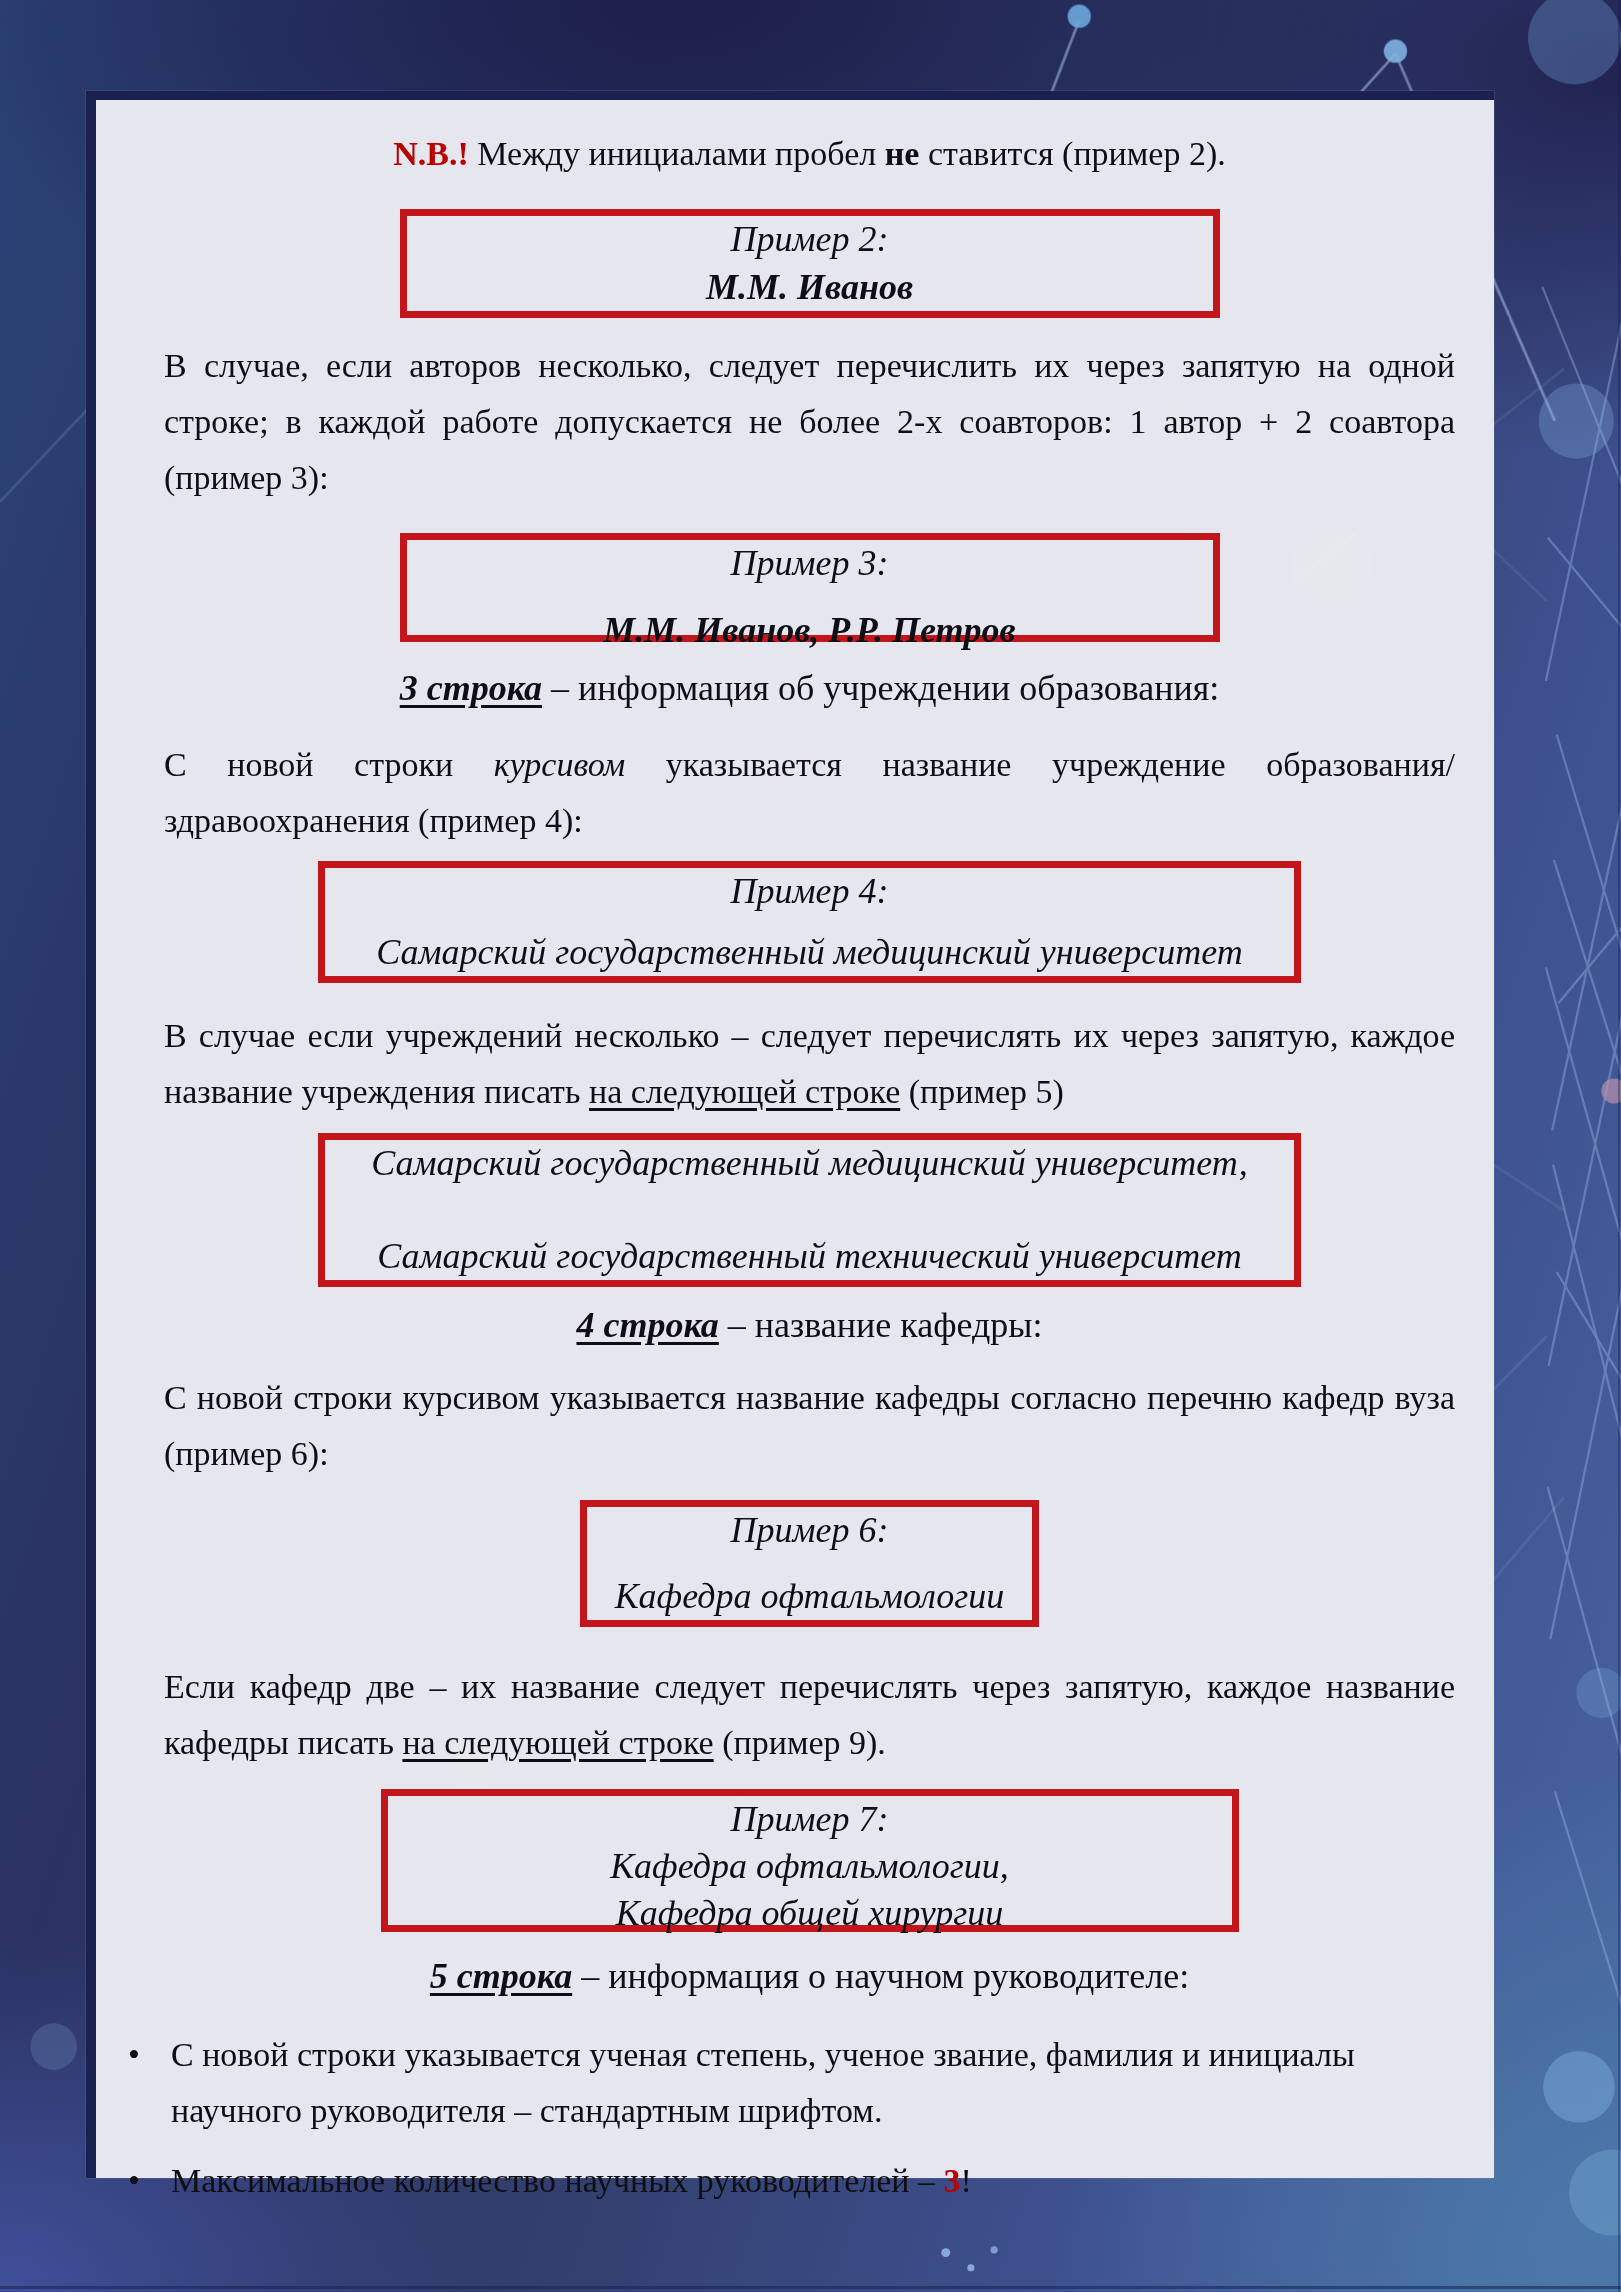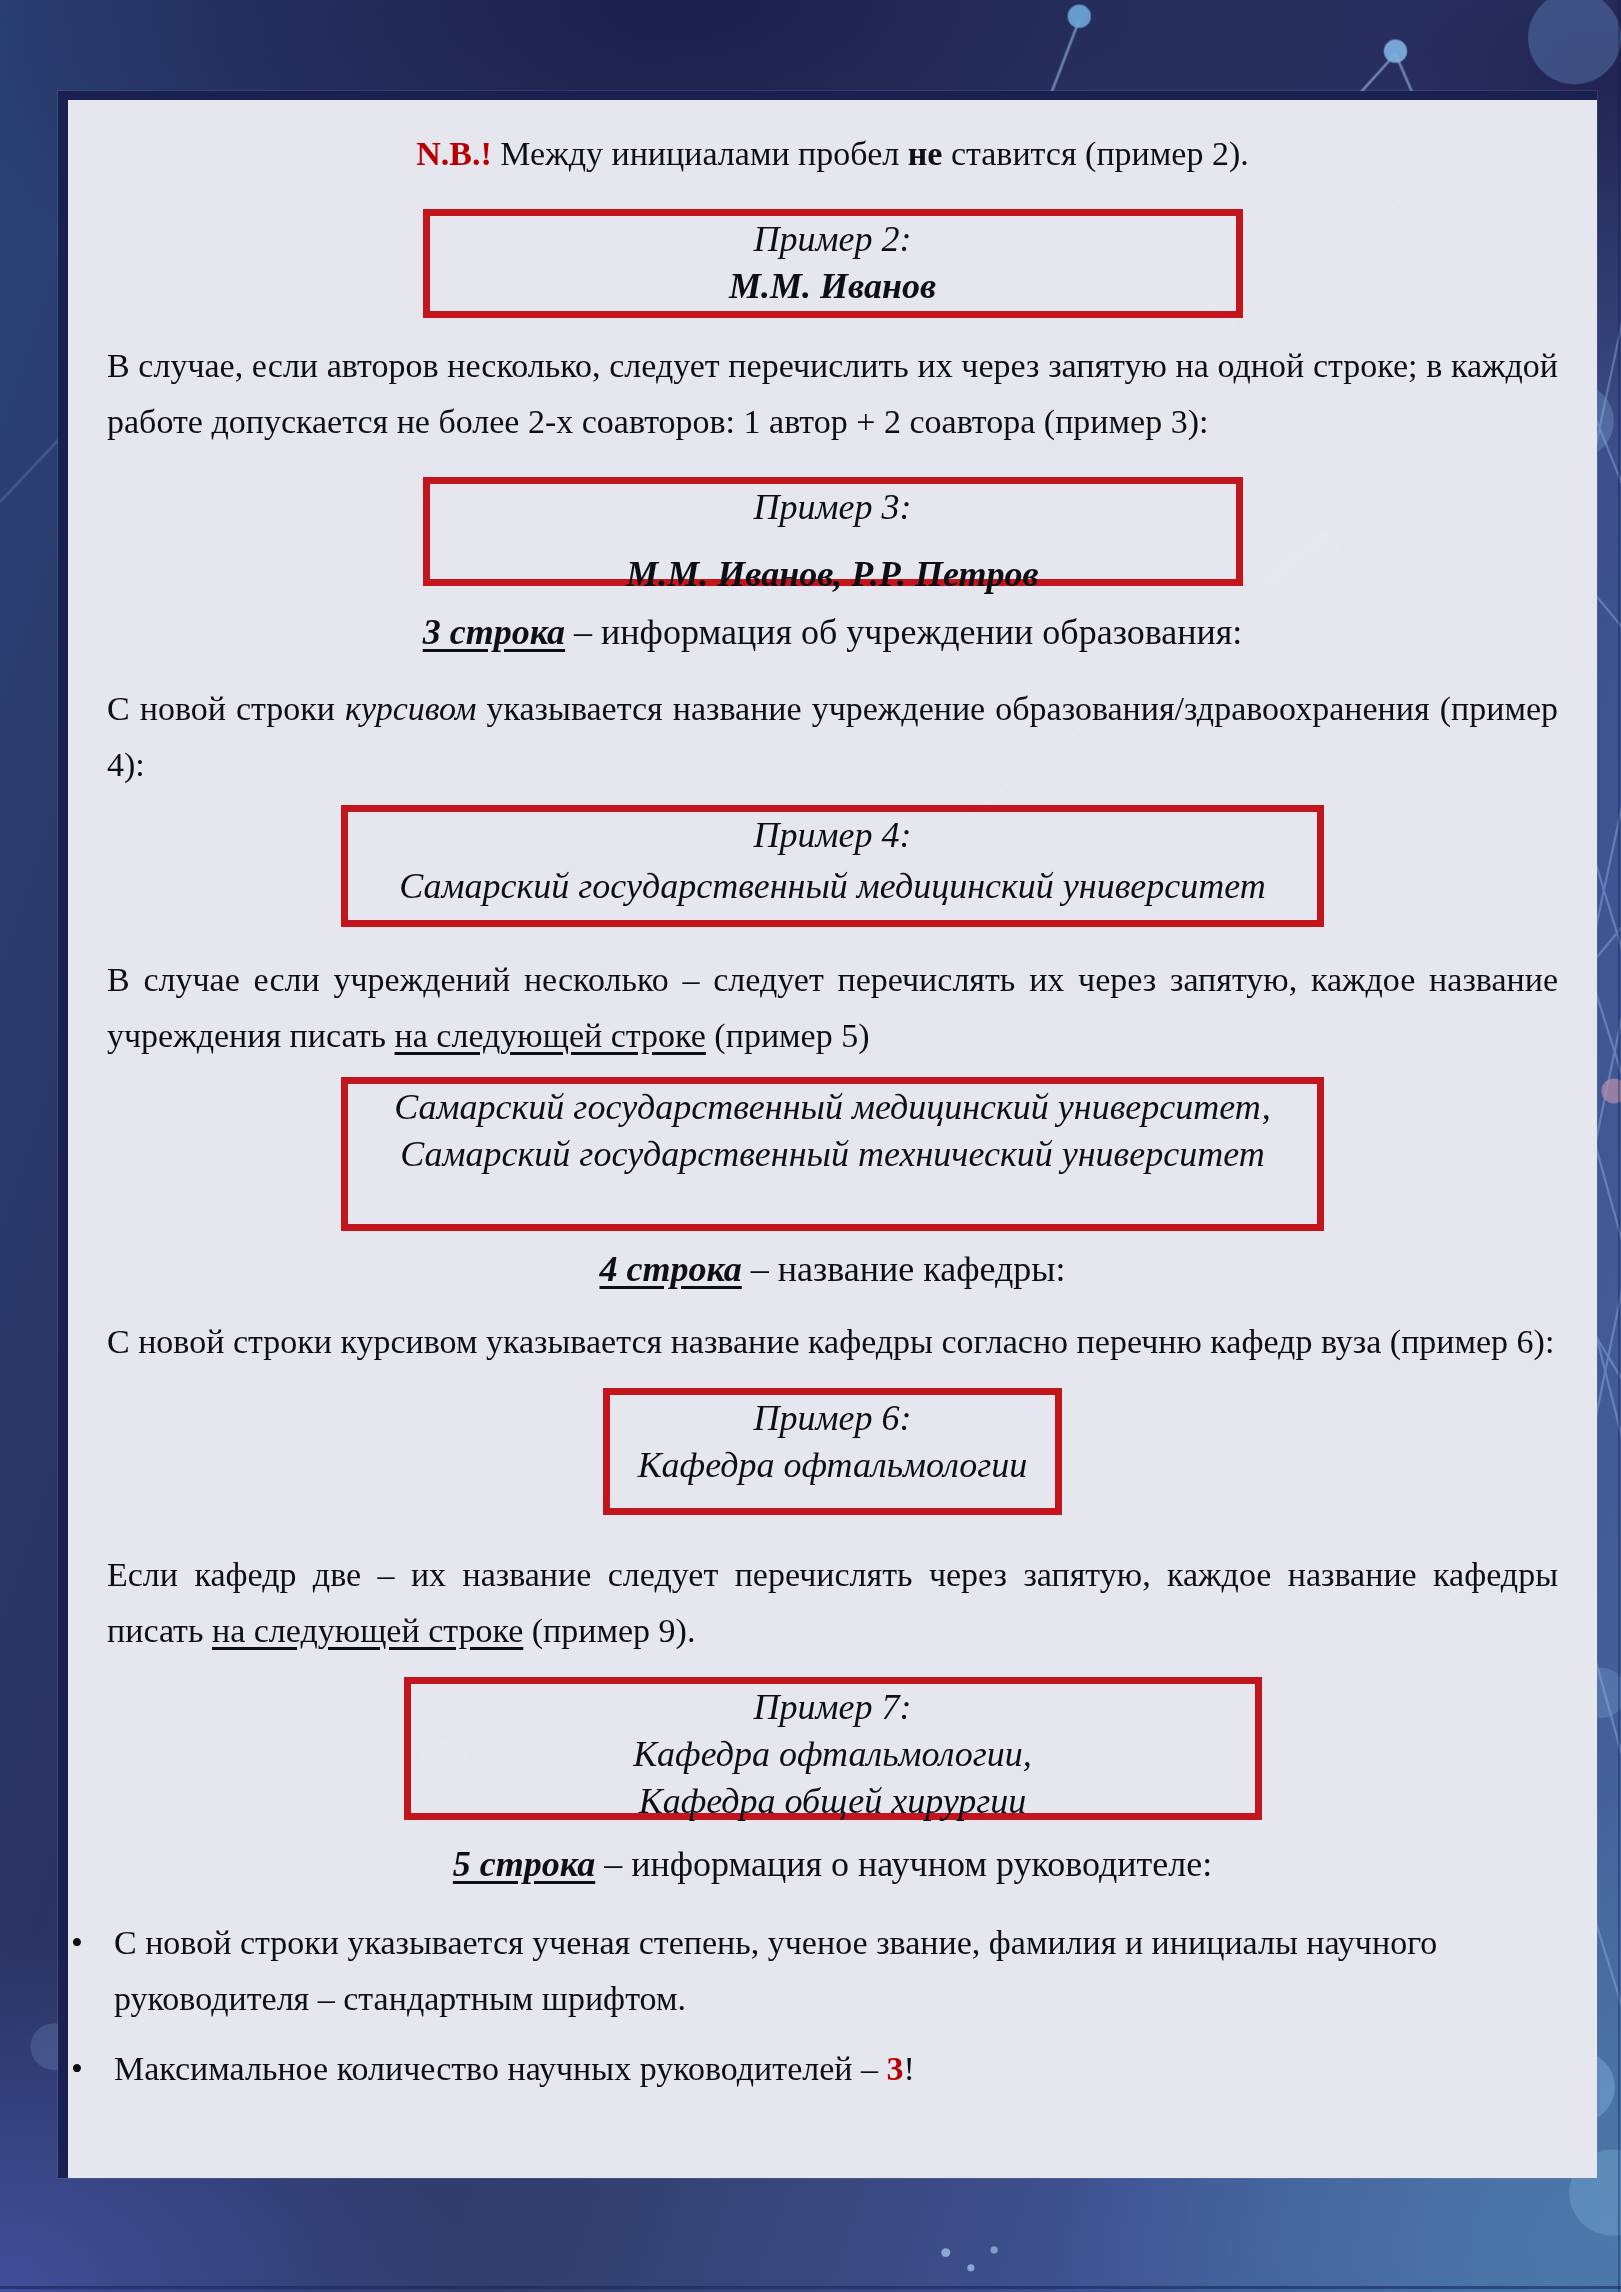--- a/index.html
+++ b/index.html
@@ -17,26 +17,27 @@
       radial-gradient(770px 645px at 100% 98%, rgba(76,122,170,.96), rgba(76,122,170,0) 74%),
       radial-gradient(645px 502px at 0% 100%, rgba(66,82,158,.92), rgba(66,82,158,0) 72%),
       linear-gradient(108deg,#2b4377 0%,#2a3261 28%,#33406f 55%,#3f5292 78%,#48679f 100%);
   }
   .bg-net{position:absolute;left:0;top:0;}
   .edge-bottom{position:absolute;left:0;right:0;bottom:4.5px;height:2.7px;background:rgba(18,36,86,.55);}
   .edge-right{position:absolute;top:0;bottom:0;right:1.8px;width:2.7px;background:rgba(15,25,62,.35);}
 
   
   .card{
-    position:absolute;left:58px;top:91px;width:1539px;height:2087px;
+    position:absolute;left:86px;top:91px;width:1408px;height:2087px;
     background:#e6e6ee;
     border-top:9.9px solid #1a2050;
     border-left:10.7px solid #1a2050;
     box-sizing:border-box;
     box-shadow:0 0 0 0.9px rgba(120,130,170,.25);
+    padding-left:29px;
   }
   .card-watermark{position:absolute;inset:0;pointer-events:none;}
   .content{position:relative;padding:32px 39px 9px 39px;}
 
   .center{text-align:center;}
   .just{text-align:justify;text-justify:inter-word;}
 
   .nb-line{font-size:34px;line-height:43px;}
   .nb-badge{color:#b80000;font-weight:bold;}
   .b{font-weight:bold;}
@@ -44,21 +45,21 @@
   .u{text-decoration:underline;text-underline-offset:4.5px;}
   .red{color:#b80000;font-weight:bold;}
 
   .para{font-size:34px;line-height:56px;}
 
   .xbox{
     border:7.2px solid #c3161c;
     box-sizing:border-box;
     margin-left:auto;margin-right:auto;
     text-align:center;
-    display:flex;flex-direction:column;justify-content:flex-start;
+    display:flex;flex-direction:column;justify-content:space-between;
   }
   .xlabel{font-style:italic;font-size:36px;line-height:47px;}
   .xline{font-style:italic;font-size:36px;line-height:47px;}
   .xline.strong{font-weight:bold;}
 
   .lheading{font-size:36px;line-height:43px;}
   .lheading .num{font-weight:bold;font-style:italic;text-decoration:underline;text-underline-offset:5.4px;}
 
   .bullet-row{display:flex;margin-left:-36px;}
   .bullet-glyph{width:43px;flex:0 0 43px;font-size:34px;line-height:56px;text-align:left;}

